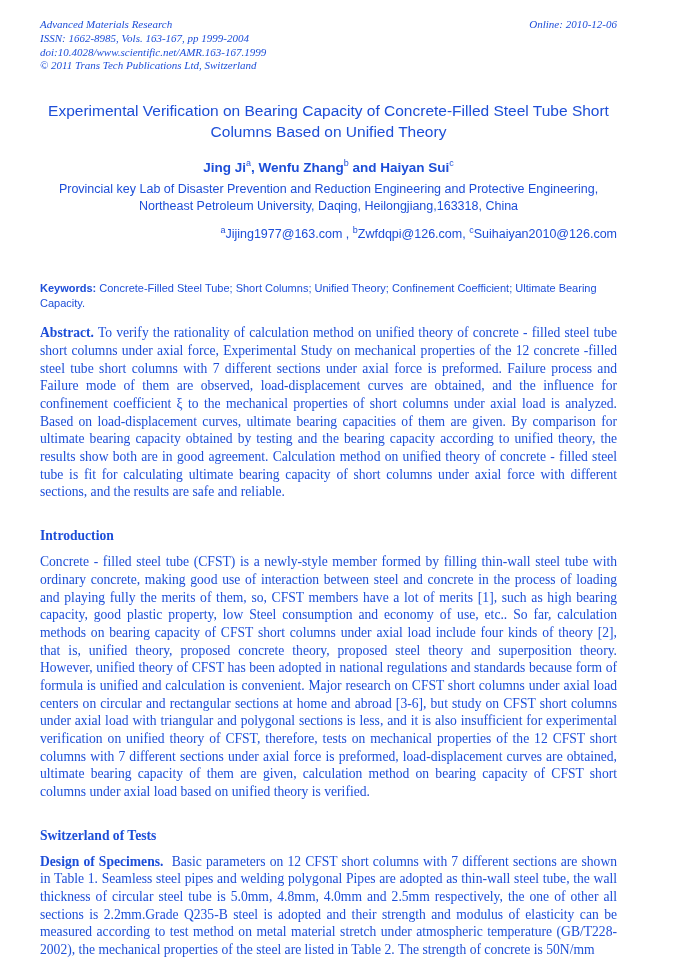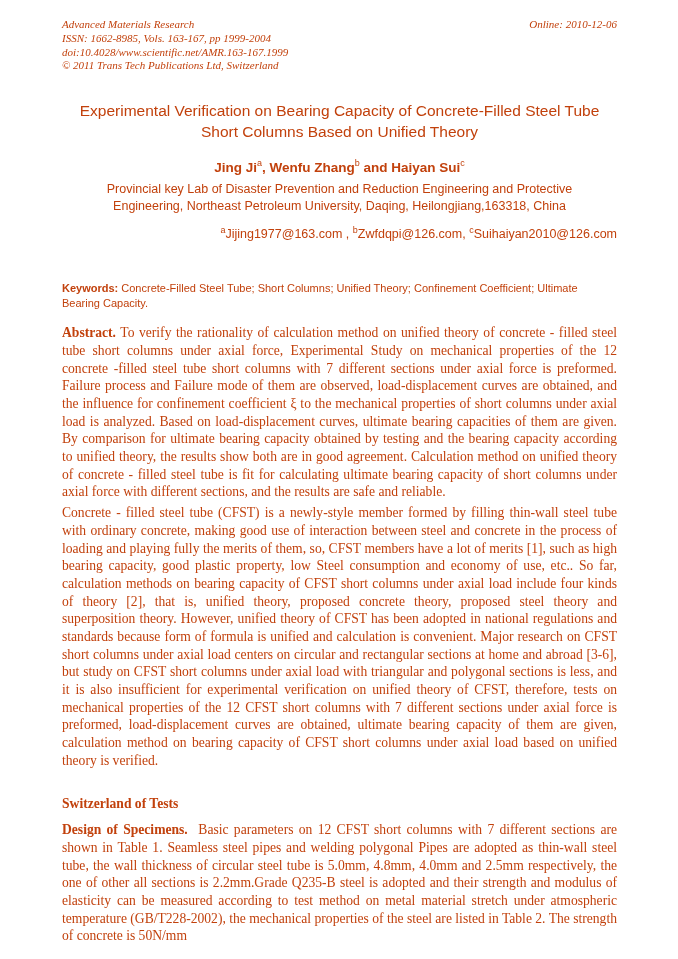--- a/index.html
+++ b/index.html
@@ -2,22 +2,22 @@
 <html><head>
 <meta charset="utf-8">
 <style>
   html, body { margin: 0; padding: 0; background: #ffffff; }
   .page {
     position: relative;
     width: 678px;
     height: 959px;
     box-sizing: border-box;
     background: #ffffff;
-    color: #c2410c;
-    padding: 18px 61px 0 62px;
+    color: #1d4ed8;
+    padding: 18px 61px 0 40px;
     overflow: hidden;
   }
   
   .journal-header {
     display: flex;
     justify-content: space-between;
     align-items: flex-start;
     font-family: "Liberation Serif", serif;
     font-style: italic;
     font-size: 11px;
@@ -101,20 +101,21 @@
   <div class="authors"><span>Jing Ji</span><sup>a</sup><span>, </span><span>Wenfu Zhang</span><sup>b</sup><span> and </span><span>Haiyan Sui</span><sup>c</sup></div>
 
   <div class="affiliation">Provincial key Lab of Disaster Prevention and Reduction Engineering and Protective Engineering, Northeast Petroleum University, Daqing, Heilongjiang,163318, China</div>
 
   <div class="emails"><sup>a</sup><span>Jijing1977@163.com</span><span> , </span><sup>b</sup><span>Zwfdqpi@126.com</span><span>, </span><sup>c</sup><span>Suihaiyan2010@126.com</span></div>
 
   <p class="keywords"><b class="runin">Keywords:</b><span> Concrete-Filled Steel Tube; Short Columns; Unified Theory; Confinement Coefficient; Ultimate Bearing Capacity.</span></p>
 
   <p class="para abstract"><b class="runin">Abstract.</b><span> To verify the rationality of calculation method on unified theory of concrete - filled steel tube short columns under axial force, Experimental Study on mechanical properties of the 12 concrete -filled steel tube short columns with 7 different sections under axial force is preformed. Failure process and Failure mode of them are observed, load-displacement curves are obtained, and the influence for confinement coefficient ξ to the mechanical properties of short columns under axial load is analyzed. Based on load-displacement curves, ultimate bearing capacities of them are given. By comparison for ultimate bearing capacity obtained by testing and the bearing capacity according to unified theory, the results show both are in good agreement. Calculation method on unified theory of concrete - filled steel tube is fit for calculating ultimate bearing capacity of short columns under axial force with different sections, and the results are safe and reliable.</span></p>
 
+  <div class="section-heading">Introduction</div>
 
   <p class="para intro-body">Concrete - filled steel tube (CFST) is a newly-style member formed by filling thin-wall steel tube with ordinary concrete, making good use of interaction between steel and concrete in the process of loading and playing fully the merits of them, so, CFST members have a lot of merits [1], such as high bearing capacity, good plastic property, low Steel consumption and economy of use, etc.. So far, calculation methods on bearing capacity of CFST short columns under axial load include four kinds of theory [2], that is, unified theory, proposed concrete theory, proposed steel theory and superposition theory. However, unified theory of CFST has been adopted in national regulations and standards because form of formula is unified and calculation is convenient. Major research on CFST short columns under axial load centers on circular and rectangular sections at home and abroad [3-6], but study on CFST short columns under axial load with triangular and polygonal sections is less, and it is also insufficient for experimental verification on unified theory of CFST, therefore, tests on mechanical properties of the 12 CFST short columns with 7 different sections under axial force is preformed, load-displacement curves are obtained, ultimate bearing capacity of them are given, calculation method  on bearing capacity of CFST short columns under axial load based on unified theory is verified.</p>
 
   <div class="section-heading">Switzerland of Tests</div>
 
   <p class="para design-para"><b class="runin">Design of Specimens.</b><span>&nbsp; Basic parameters on 12 CFST short columns with 7 different sections are shown in Table 1. Seamless steel pipes and welding polygonal Pipes are adopted as thin-wall steel tube, the wall thickness of circular steel tube is 5.0mm, 4.8mm, 4.0mm and 2.5mm respectively, the one of other all sections is 2.2mm.Grade Q235-B steel is adopted and their strength and modulus of elasticity can be measured according to test method on metal material stretch under atmospheric temperature (GB/T228-2002), the mechanical properties of the steel are listed in Table 2. The strength of concrete is 50N/mm</span></p>
 
 </div>
 
 </body></html>

